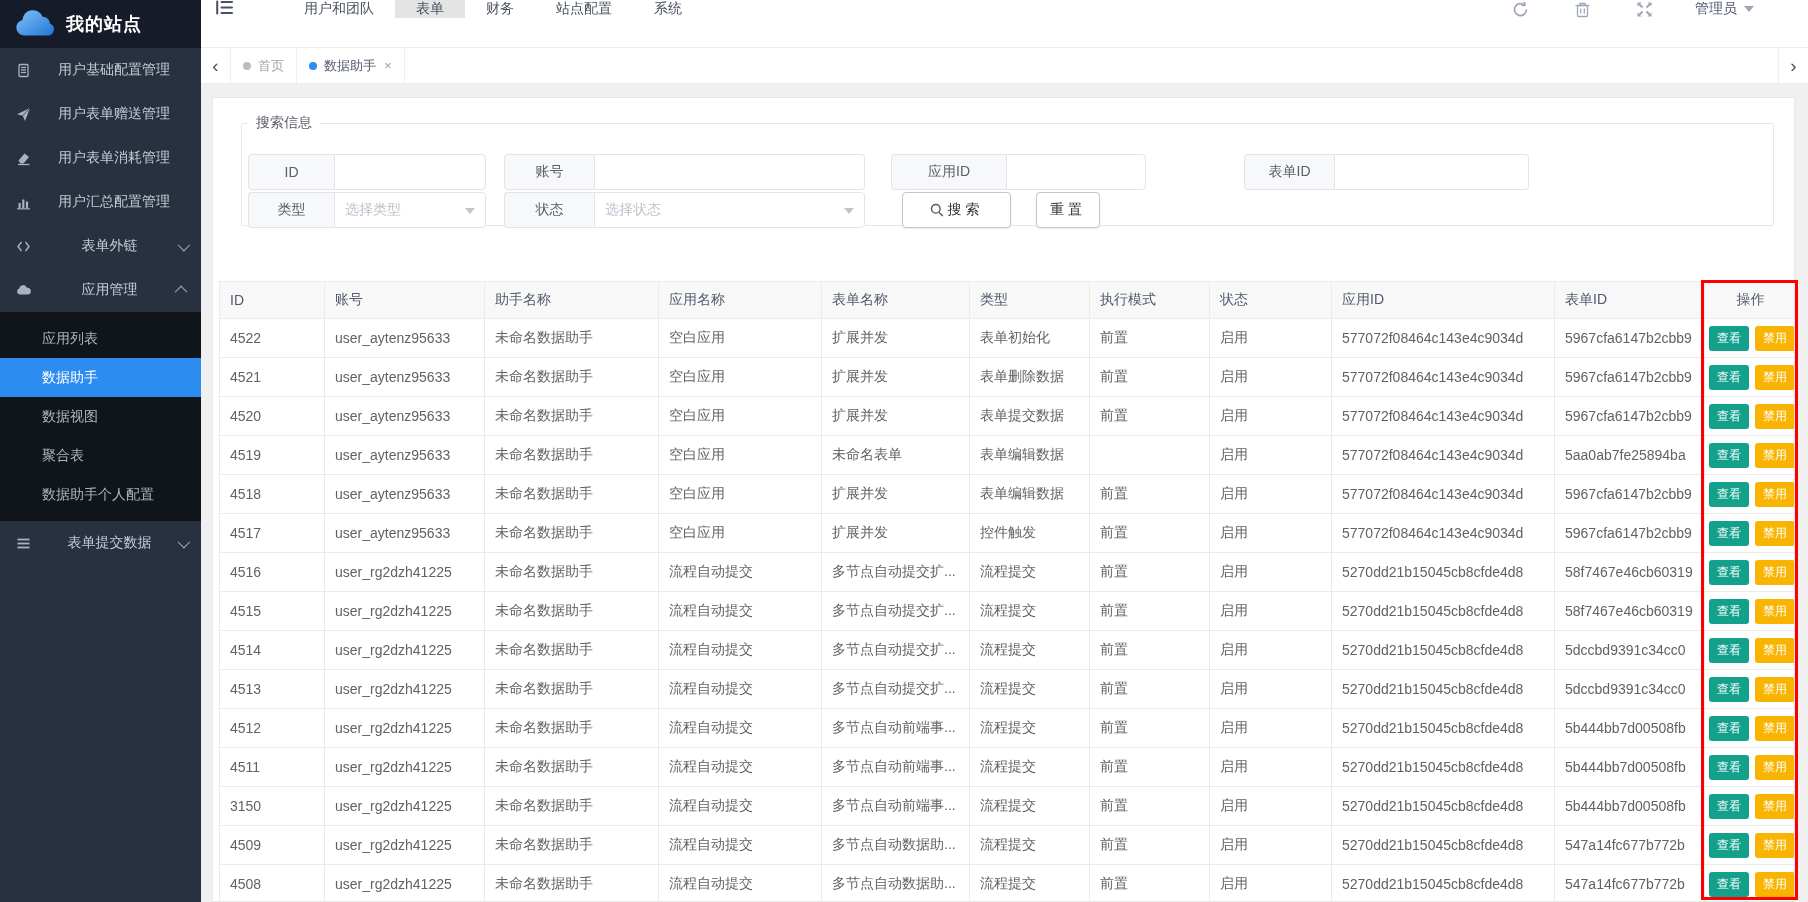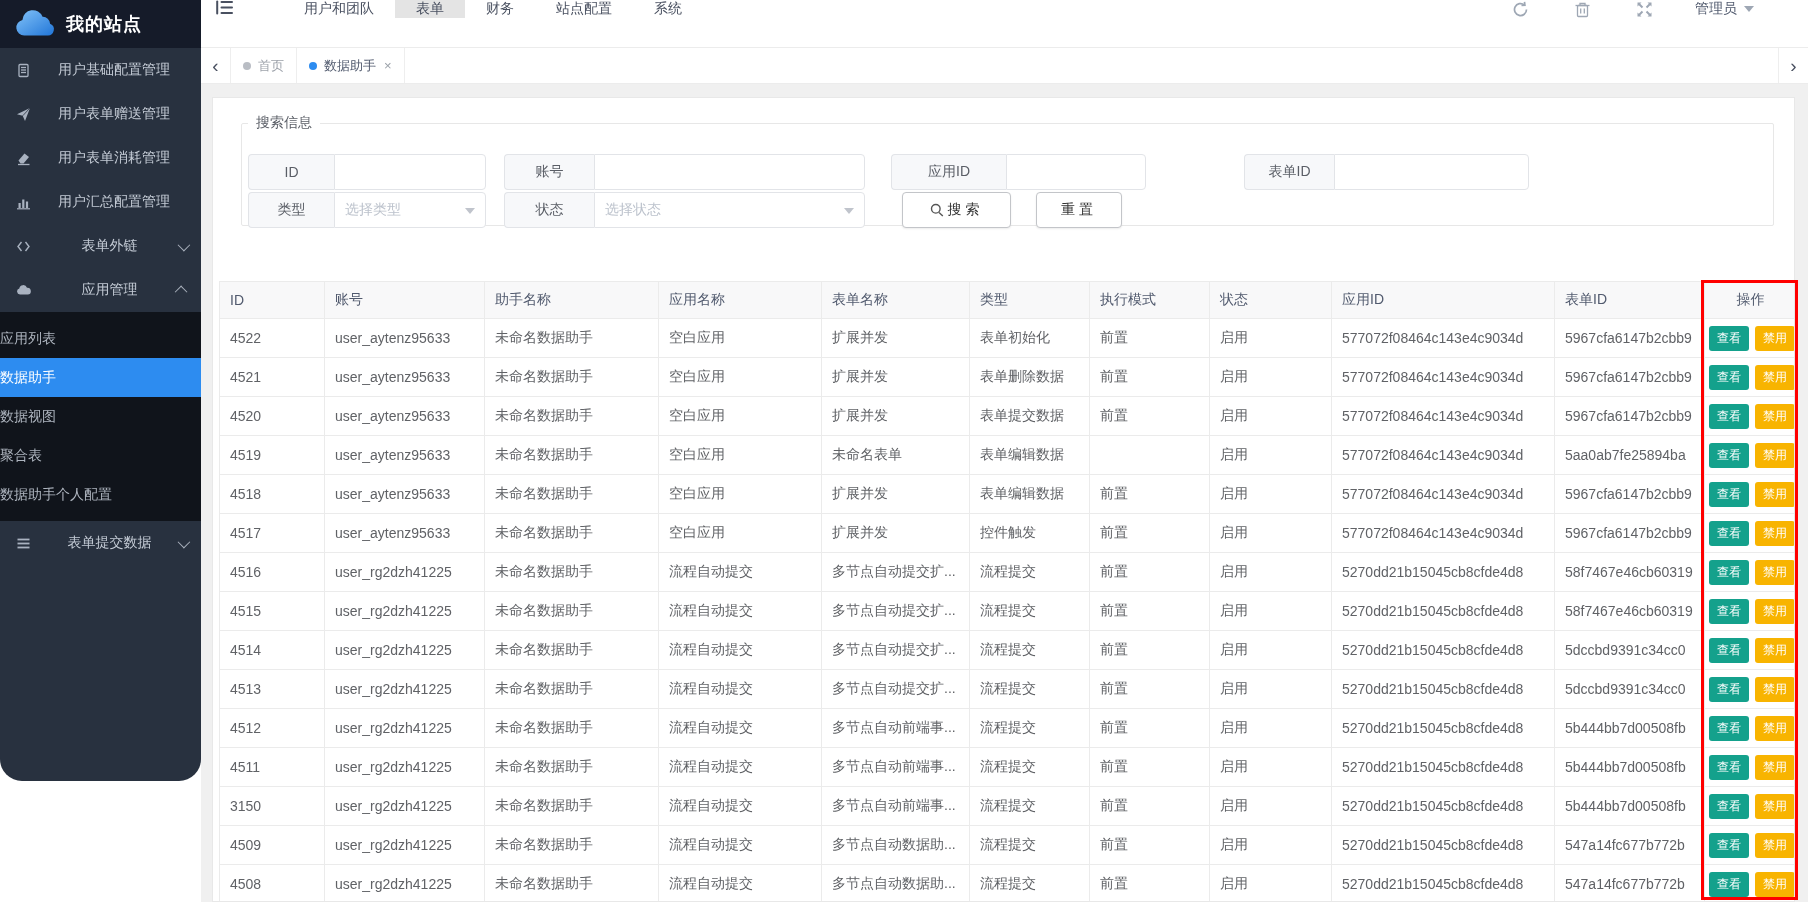--- a/index.html
+++ b/index.html
@@ -1,33 +1,33 @@
 <!DOCTYPE html>
 <html><head>
 <meta charset="utf-8">
 <style>
   * { margin:0; padding:0; box-sizing:border-box; }
   html,body { width:1808px; height:902px; overflow:hidden;
     font-family:"Liberation Sans","DejaVu Sans",sans-serif; background:#fff; }
   body { position:relative; font-size:14px; color:#515a6e; }
 
   
-  .sidebar { position:absolute; left:0; top:0; width:201px; height:781px; background:#28313f; z-index:5;border-radius:22px; }
+  .sidebar { position:absolute; left:0; top:0; width:201px; height:902px; background:#28313f; z-index:5; }
   .logo { height:48px; background:#151b29; display:flex; align-items:center; padding-left:12px; }
   .logo svg { width:46px; height:32px; }
   .logo-text { color:#fff; font-size:18px; font-weight:bold; margin-left:8px; letter-spacing:1px; }
   .side-item { height:44px; display:flex; align-items:center; padding:0 14px 0 16px; color:#c5ccd6; cursor:pointer; position:relative;text-align:center; }
   .side-item .s-icon { width:15px; height:15px; margin-right:10px; display:inline-flex; align-items:center; justify-content:center; flex:0 0 15px; }
   .side-item .s-icon svg { width:15px; height:15px; }
   .side-item .s-label { flex:1; font-size:14px; white-space:nowrap; overflow:hidden; }
   .chev { width:9px; height:9px; border-right:1.5px solid #aab2bd; border-bottom:1.5px solid #aab2bd; flex:0 0 9px; }
   .chev.down { transform:rotate(45deg) translateY(-2px); }
   .chev.up { transform:rotate(-135deg) translateY(-2px); }
   .submenu { background:#10141b; padding:7px 0; }
-  .sub-item { height:39px; display:flex; align-items:center; color:#aeb5bf; font-size:14px; cursor:pointer; white-space:nowrap; }
+  .sub-item { height:39px; display:flex; align-items:center; padding-left:42px; color:#aeb5bf; font-size:14px; cursor:pointer; white-space:nowrap; }
   .sub-item.active { background:#2d8cf0; color:#fff; }
 
   
   .header { position:absolute; left:201px; top:0; width:1607px; height:48px; background:#fff; border-bottom:1px solid #ececec; display:flex; align-items:flex-start; }
   .collapse-btn { width:46px; display:flex; align-items:center; justify-content:center; cursor:pointer; }
   .nav-items { display:flex; margin-left:36px; }
   .nav-item { padding:0 21px; display:flex; align-items:center; color:#495060; cursor:pointer; font-size:14px; }
   .nav-item.active { background:#e4e4e4; }
   .header-right { margin-left:auto; display:flex; align-items:center; padding-right:54px; }
   .h-icon { width:17px; height:17px; margin-left:45px; cursor:pointer; display:inline-flex; }
@@ -282,21 +282,21 @@
 
       <div class="btn" style="left:660px; top:60px; width:109px">
         <span class="mag">
           <svg width="14" height="14" viewBox="0 0 14 14" fill="none" stroke="#555" stroke-width="1.4">
             <circle cx="5.8" cy="5.8" r="4.3"></circle>
               <line x1="9" y1="9.4" x2="12.8" y2="13"></line>
           </svg>
         </span>
         <span>搜索</span>
       </div>
-      <div class="btn" style="left:794px; top:60px; width:86px">
+      <div class="btn" style="left:794px; top:60px; width:64px">
         <span>重置</span>
       </div>
     </fieldset>
 
     <table class="grid">
       <colgroup id="grid-cols">
           <col style="width: 105px;">
           <col style="width: 160px;">
           <col style="width: 174px;">
           <col style="width: 163px;">

